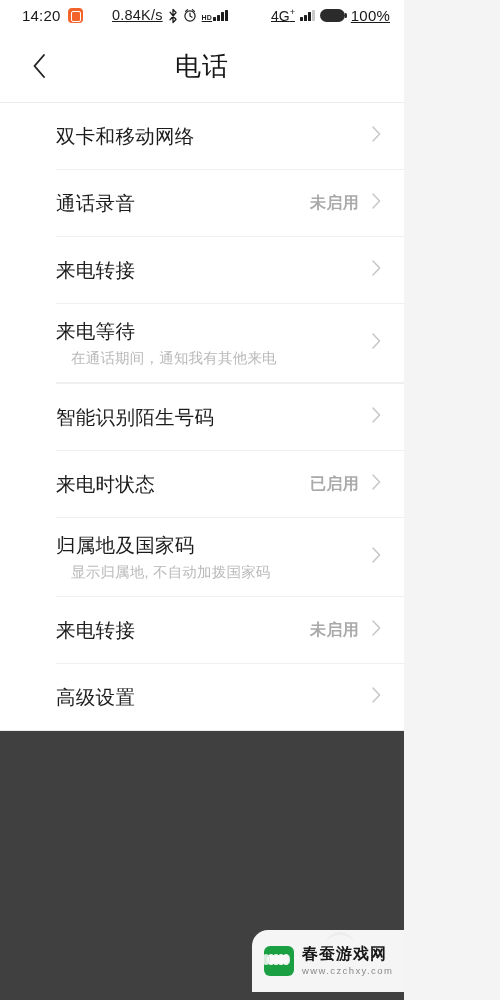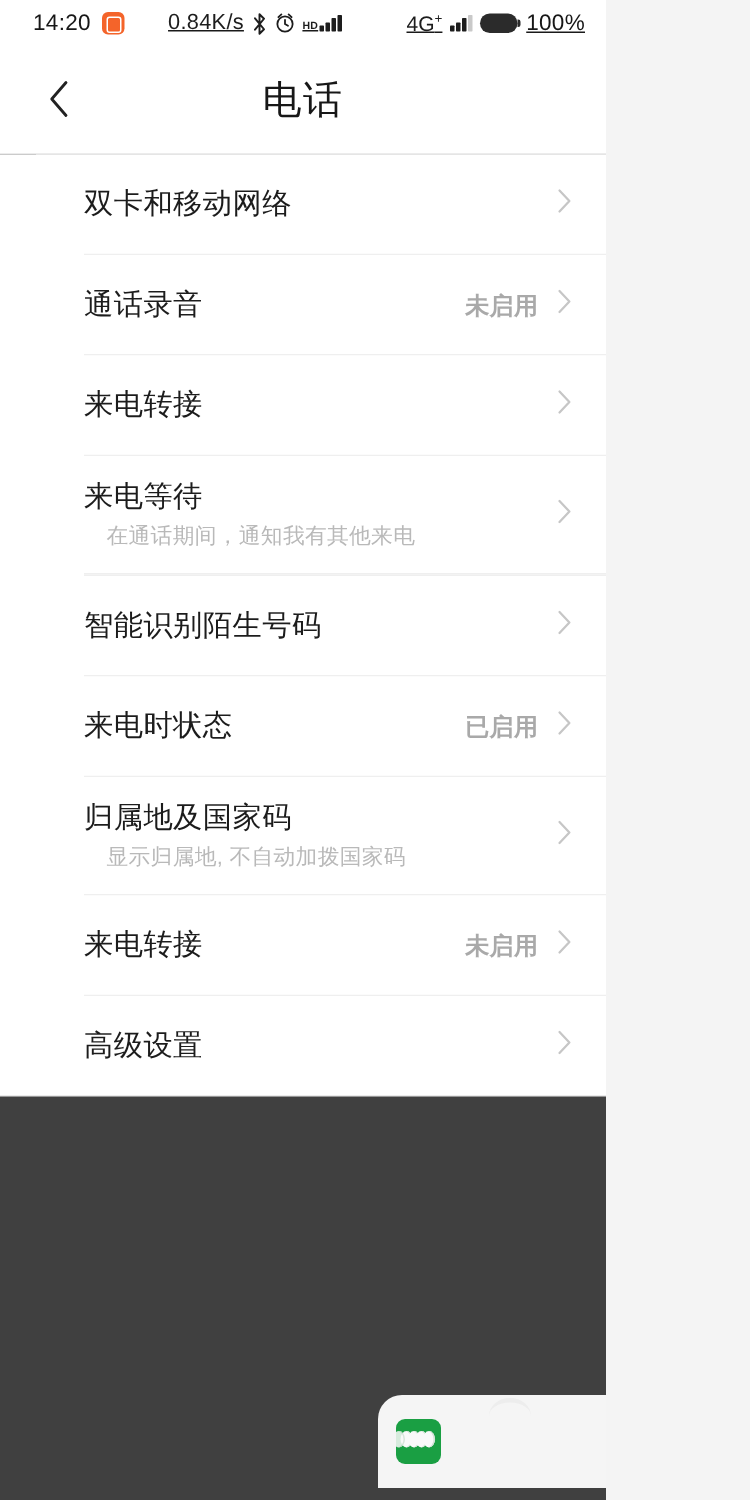--- a/index.html
+++ b/index.html
@@ -362,15 +362,19 @@
     <div class="wm-arc"></div>
     <div class="wm-logo">
       <span class="worm">
         <span></span>
           <span></span>
           <span></span>
           <span></span>
           <span></span>
       </span>
     </div>
+    <div class="wm-text">
+      <span class="wm-name">春蚕游戏网</span>
+      <span class="wm-url">www.czchxy.com</span>
+    </div>
   </div>
 
 </div>
 
 </body></html>

